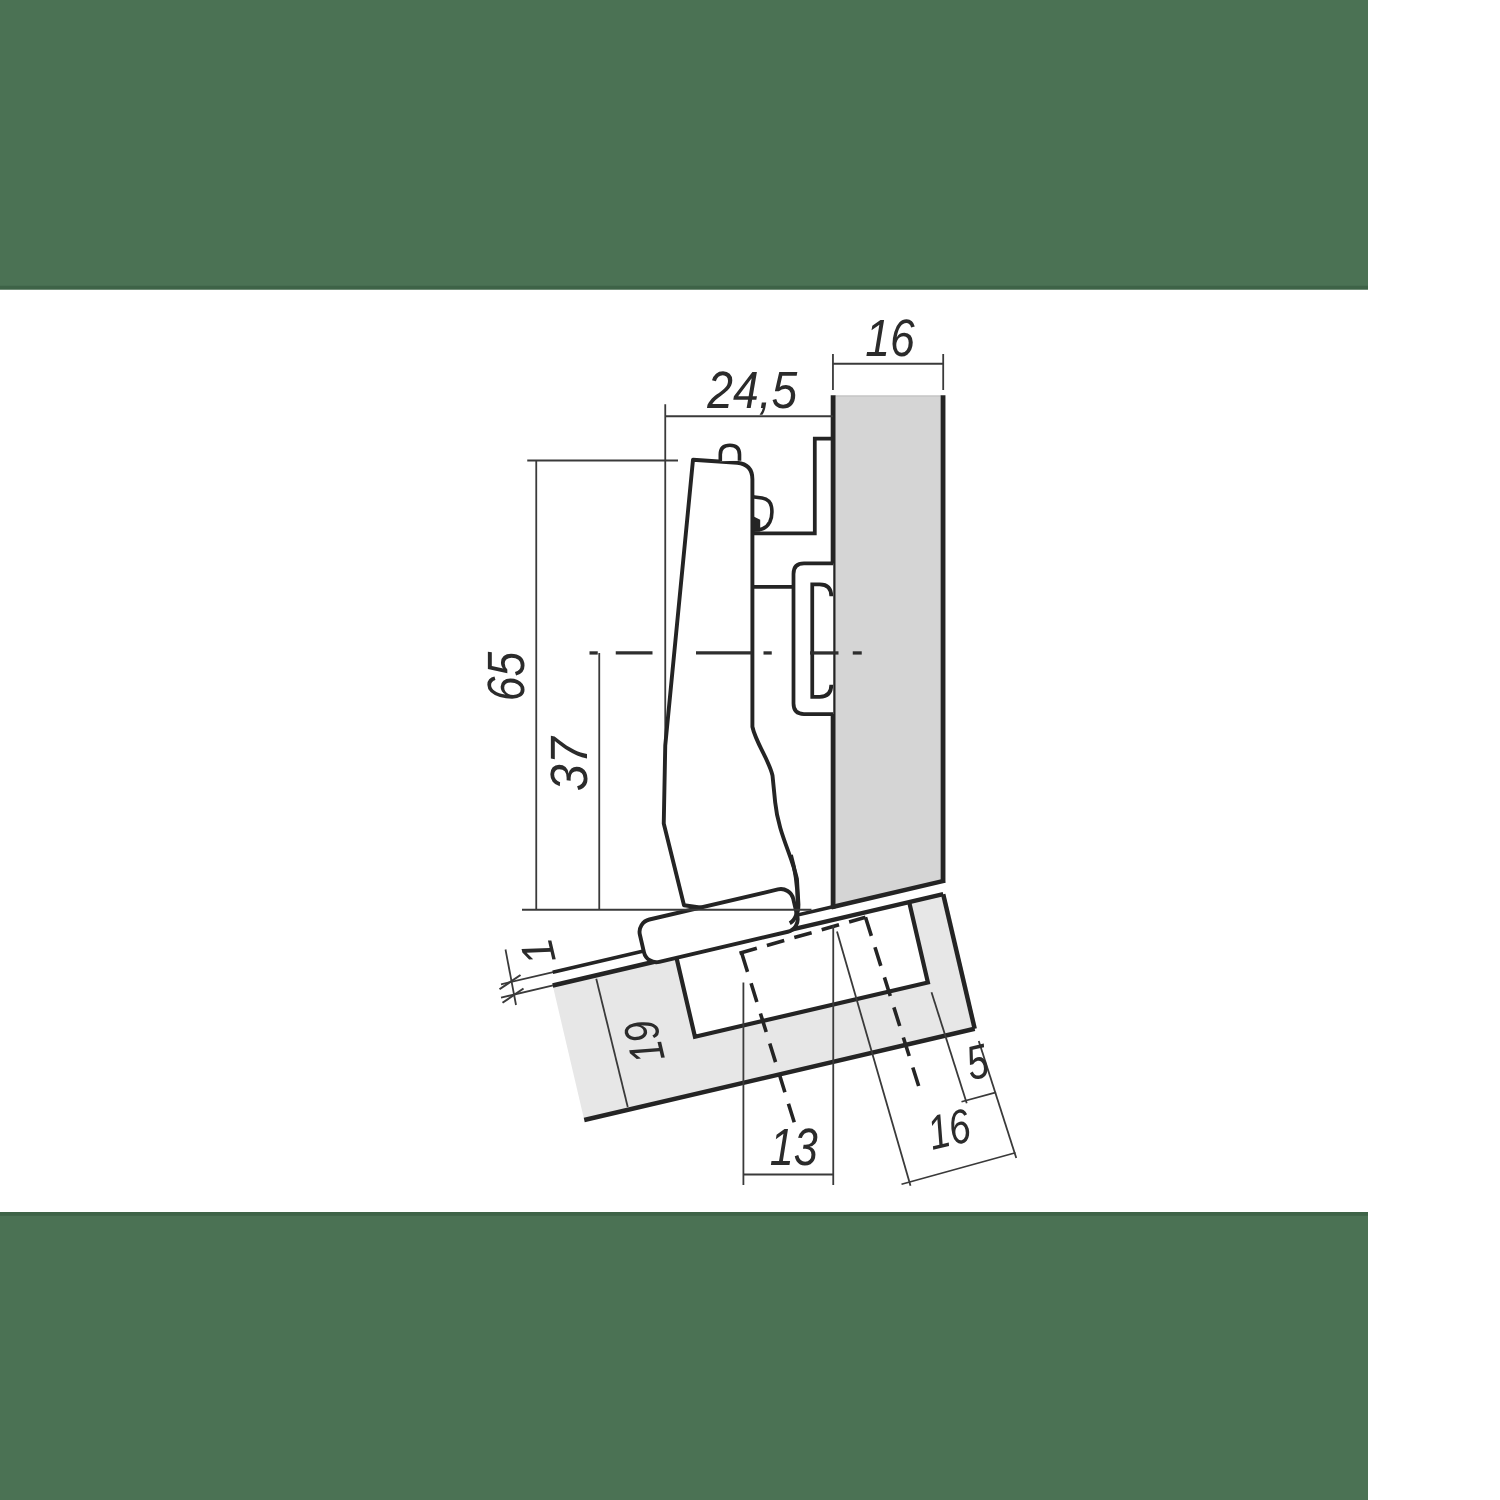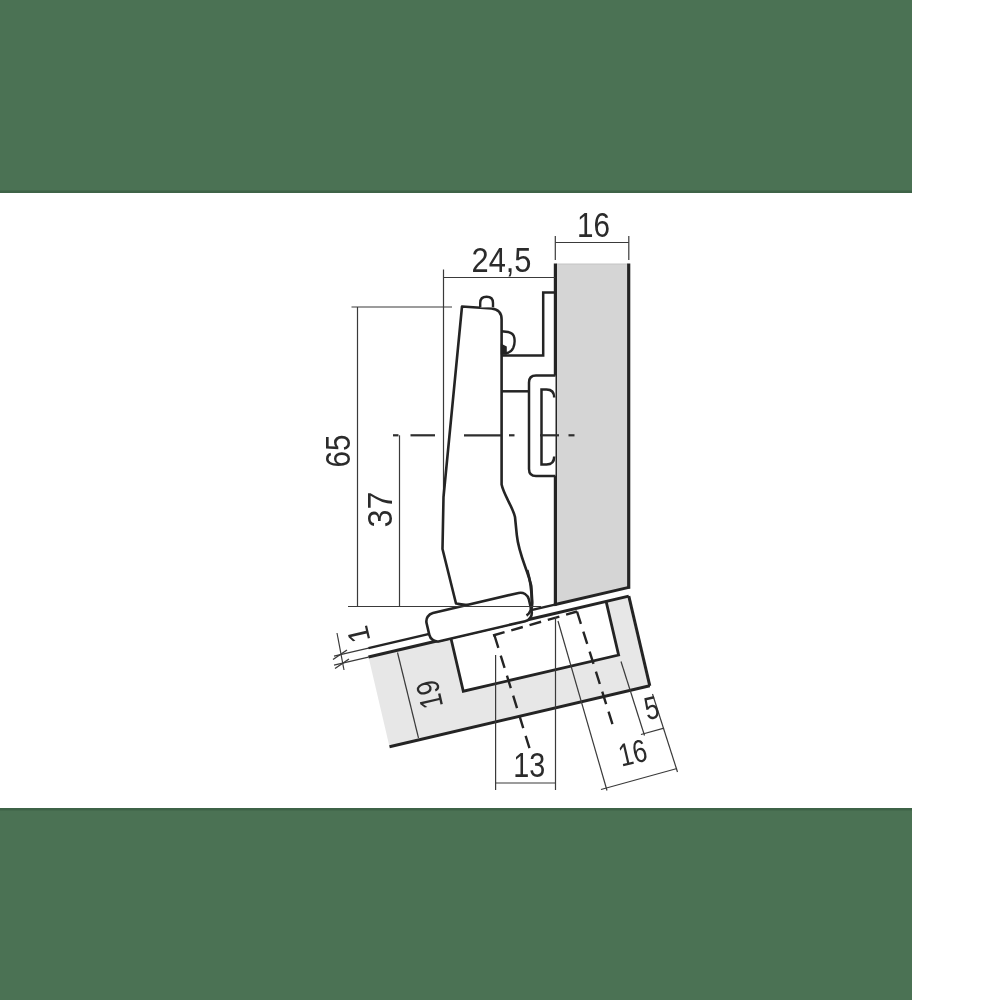--- a/index.html
+++ b/index.html
@@ -1,16 +1,16 @@
 <!DOCTYPE html>
 <html><head>
 <meta charset="utf-8">
 <style>
   html,body{margin:0;padding:0;background:#ffffff;}
-  .page{position:relative;width:912px;height:1000px;overflow:hidden;background:#ffffff;}
+  .page{position:relative;width:912px;height:1000px;overflow:hidden;background:#ffffff;font-style:italic;}
   svg{display:block;}
   text{font-family:"Liberation Sans", sans-serif; fill:#2b2b2b;}
 </style>
 </head>
 <body>
 <div class="page">
 <svg width="1000" height="1000" viewBox="0 0 1000 1000">
 
   <rect x="0" y="0" width="1000" height="1000" fill="#ffffff"></rect>
 

